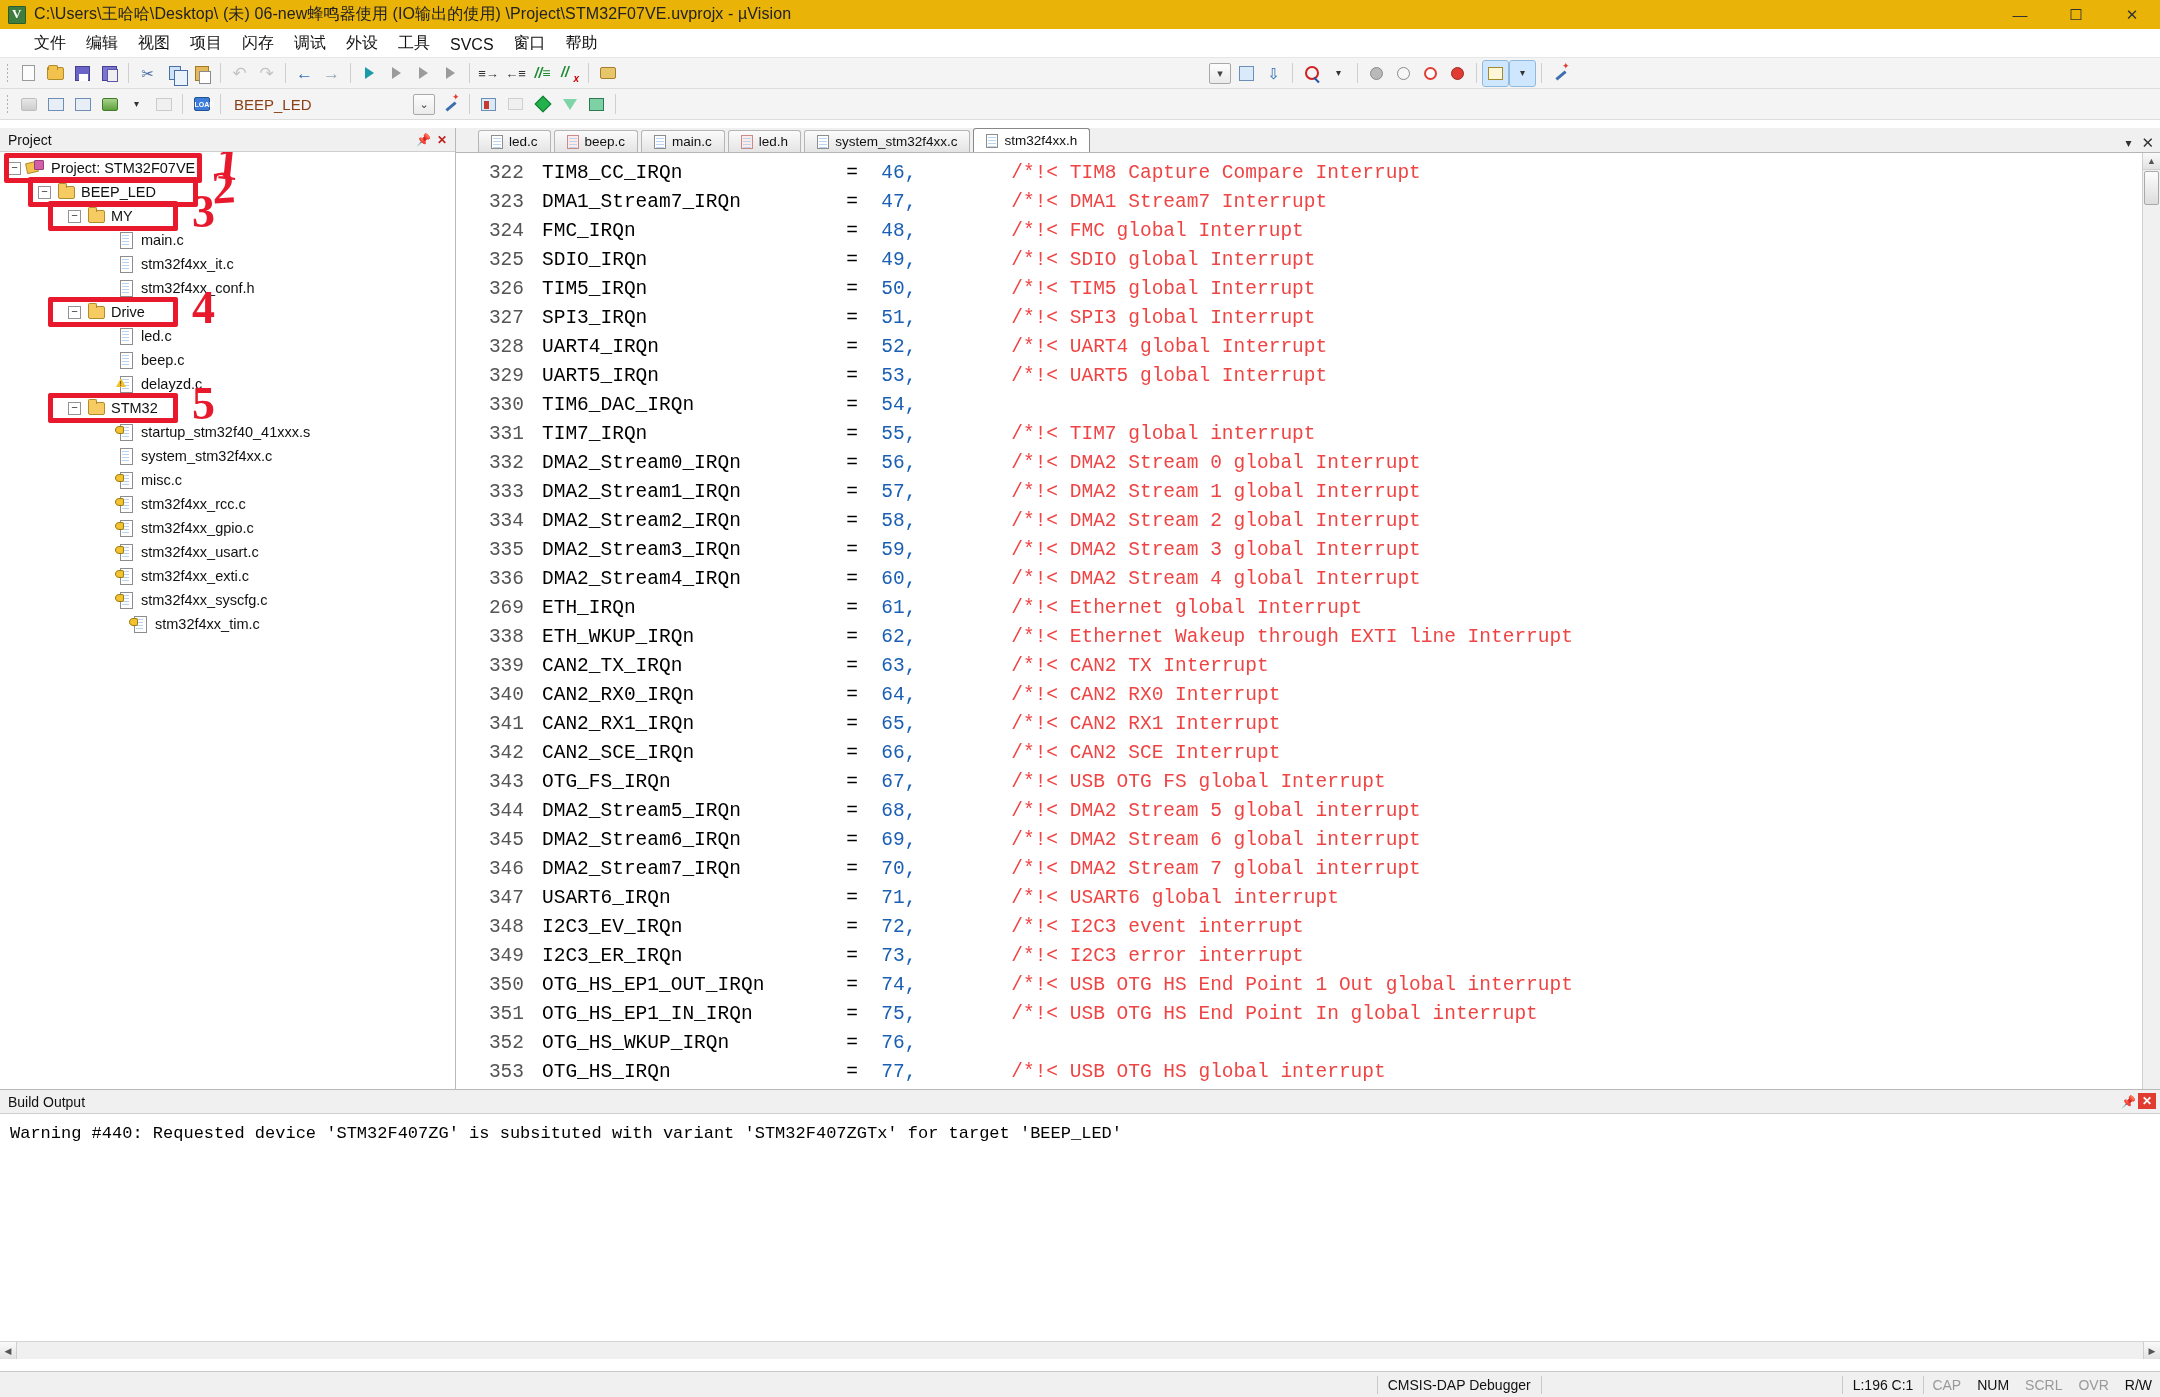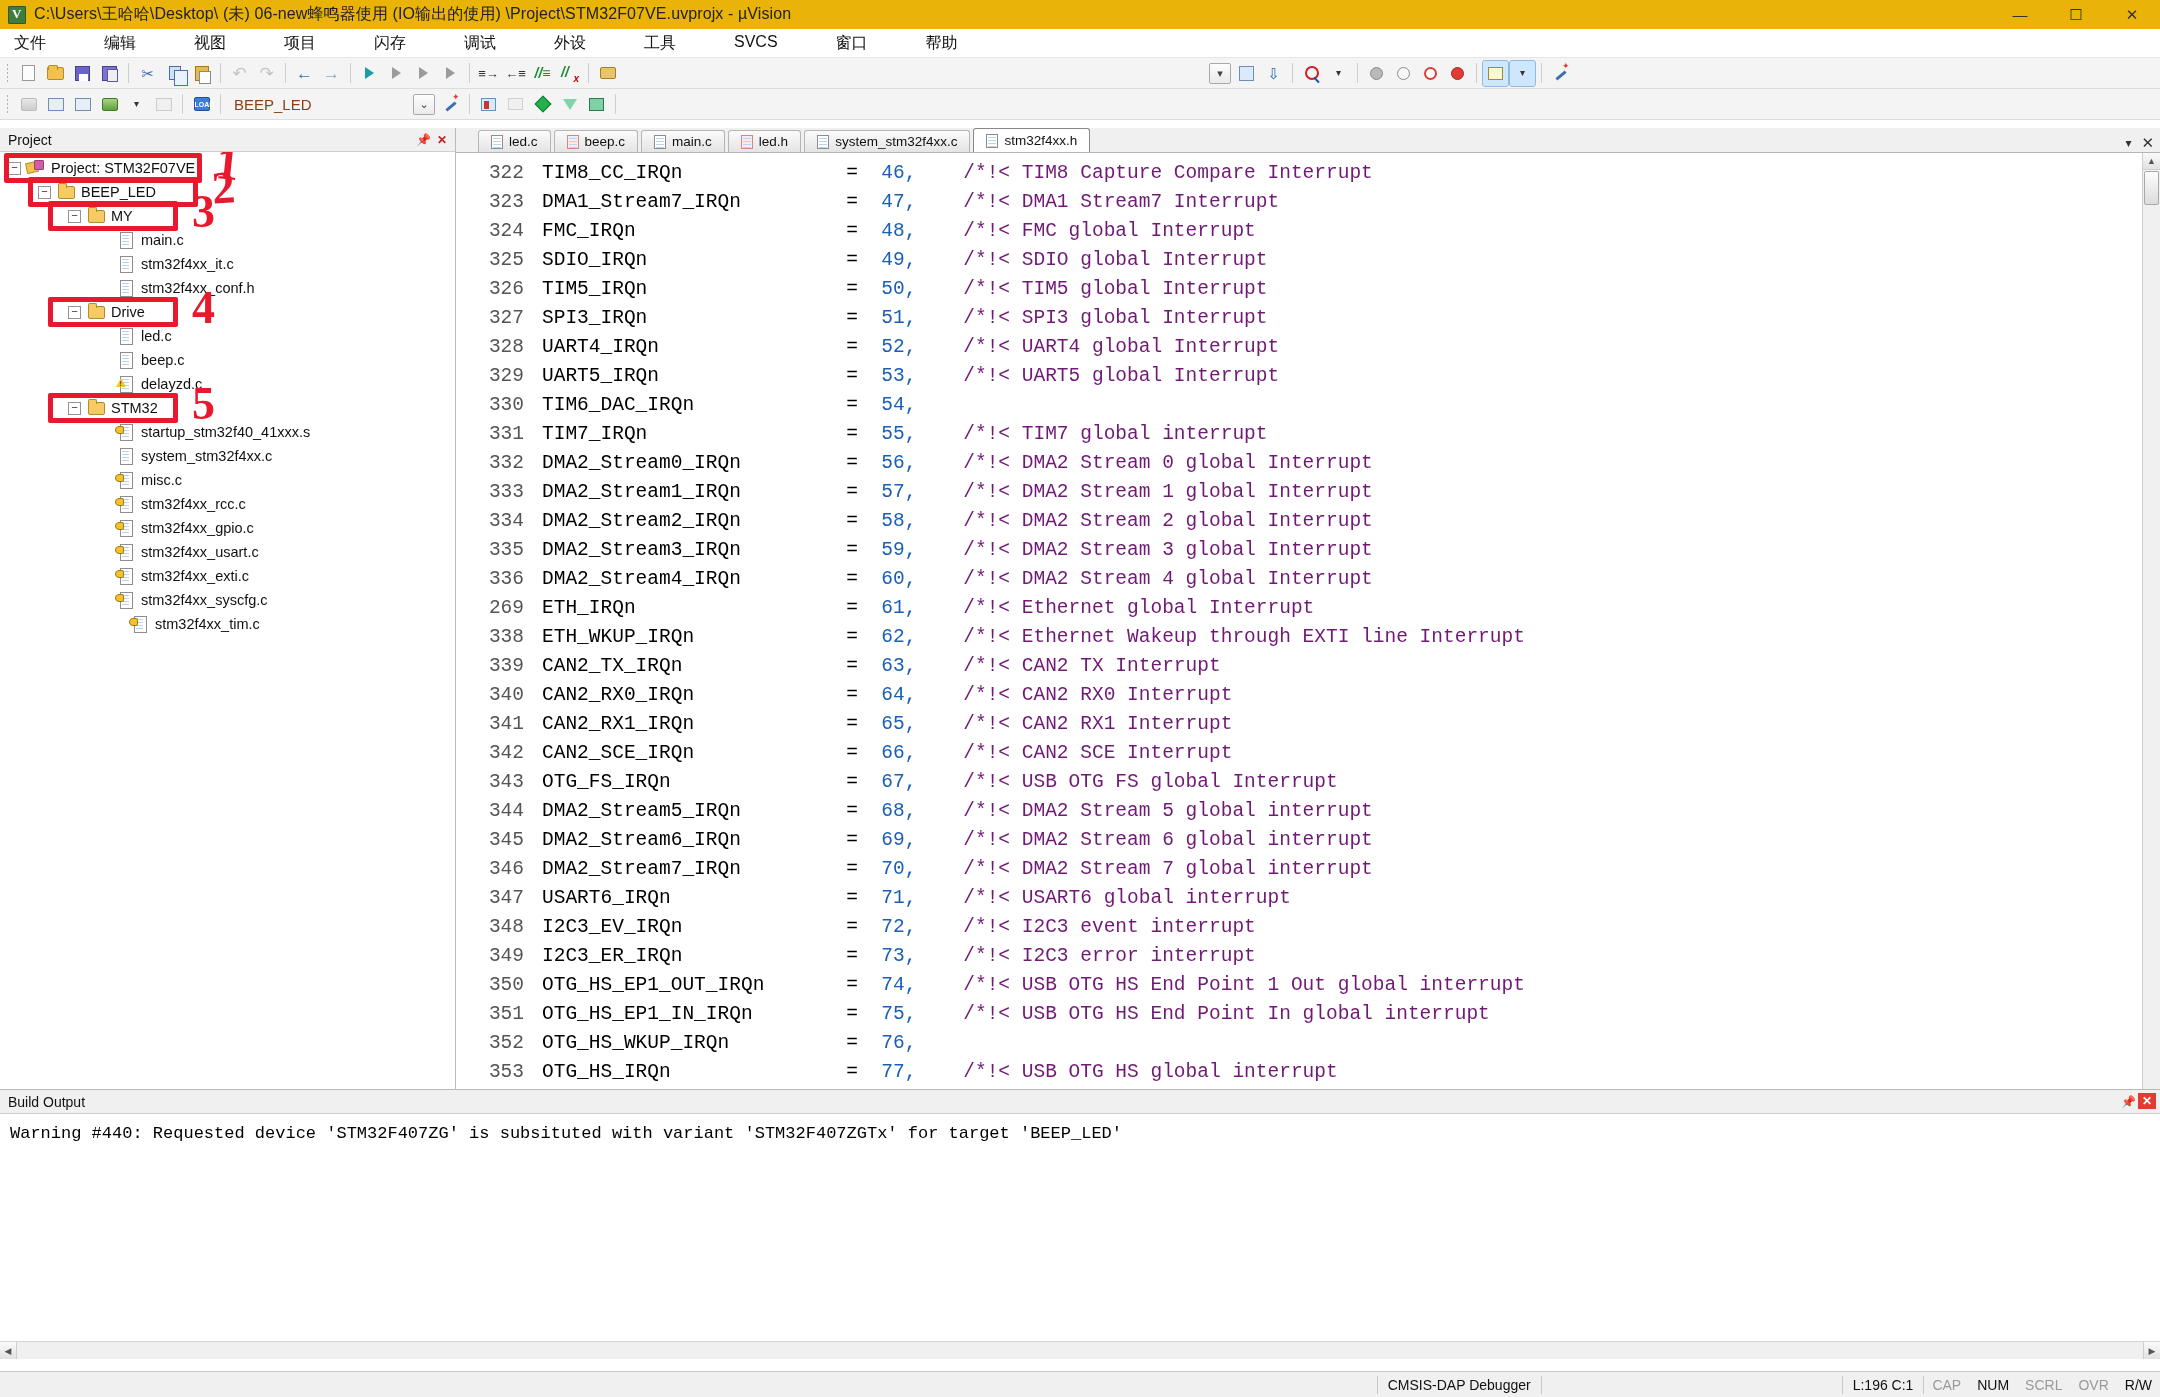--- a/index.html
+++ b/index.html
@@ -37,24 +37,23 @@
     letter-spacing: 0.1px;
   }
   #win-buttons { margin-left: auto; display: flex; height: 30px; }
   .win-btn {
     width: 56px; height: 30px; display: flex; align-items: center; justify-content: center;
     font-size: 15px; color: #333;
   }
 
   
   #menubar {
-    height: 28px; display: flex; align-items: flex-start;
-    background: #ffffff; padding-left: 4px;
+    height: 28px; display: flex; align-items: flex-end;
+    background: #ffffff; padding-left: 24px;
     border-bottom: 1px solid #e6e6e6;
-    gap: 38px;
   }
   .menu-item {
     font-size: 16px; color: #111; padding: 3px 10px; white-space: nowrap;
   }
 
   
   .toolbar {
     height: 31px; display: flex; align-items: center;
     background: #f4f4f4;
     border-bottom: 1px solid #dcdcdc;
@@ -256,21 +255,21 @@
     flex: 1; overflow: hidden; position: relative;
     font-family: "Liberation Mono", monospace;
     font-size: 19.5px; line-height: 29px;
     padding-top: 6px;
   }
   .cline { display: flex; white-space: pre; height: 29px; }
   .lnum { width: 86px; flex: none; text-align: right; padding-right: 18px; color: #555; }
   .ctok-name { color: #000000; }
   .ctok-eq { color: #000000; }
   .ctok-num { color: #1a5fb4; }
-  .ctok-comment { color: #701a75; }
+  .ctok-comment { color: #ef4444; margin-left: 48px; }
 
   #vscroll {
     width: 18px; flex: none; background: #f0f0f0; border-left: 1px solid #cfcfcf;
     position: relative;
   }
   .sc-arrow { height: 17px; display:flex; align-items:center; justify-content:center; font-size:9px;
               background: linear-gradient(#fafafa,#e2e2e2); border-bottom:1px solid #cfcfcf; color:#555;}
   .sc-arrow.bot { position:absolute; bottom:0; left:0; right:0; border-top:1px solid #cfcfcf; border-bottom:none;}
   #vthumb { position:absolute; left:1px; right:1px; top:18px; height:34px;
             background: linear-gradient(#fdfdfd,#dcdcdc); border:1px solid #a9a9a9; border-radius:2px;}

